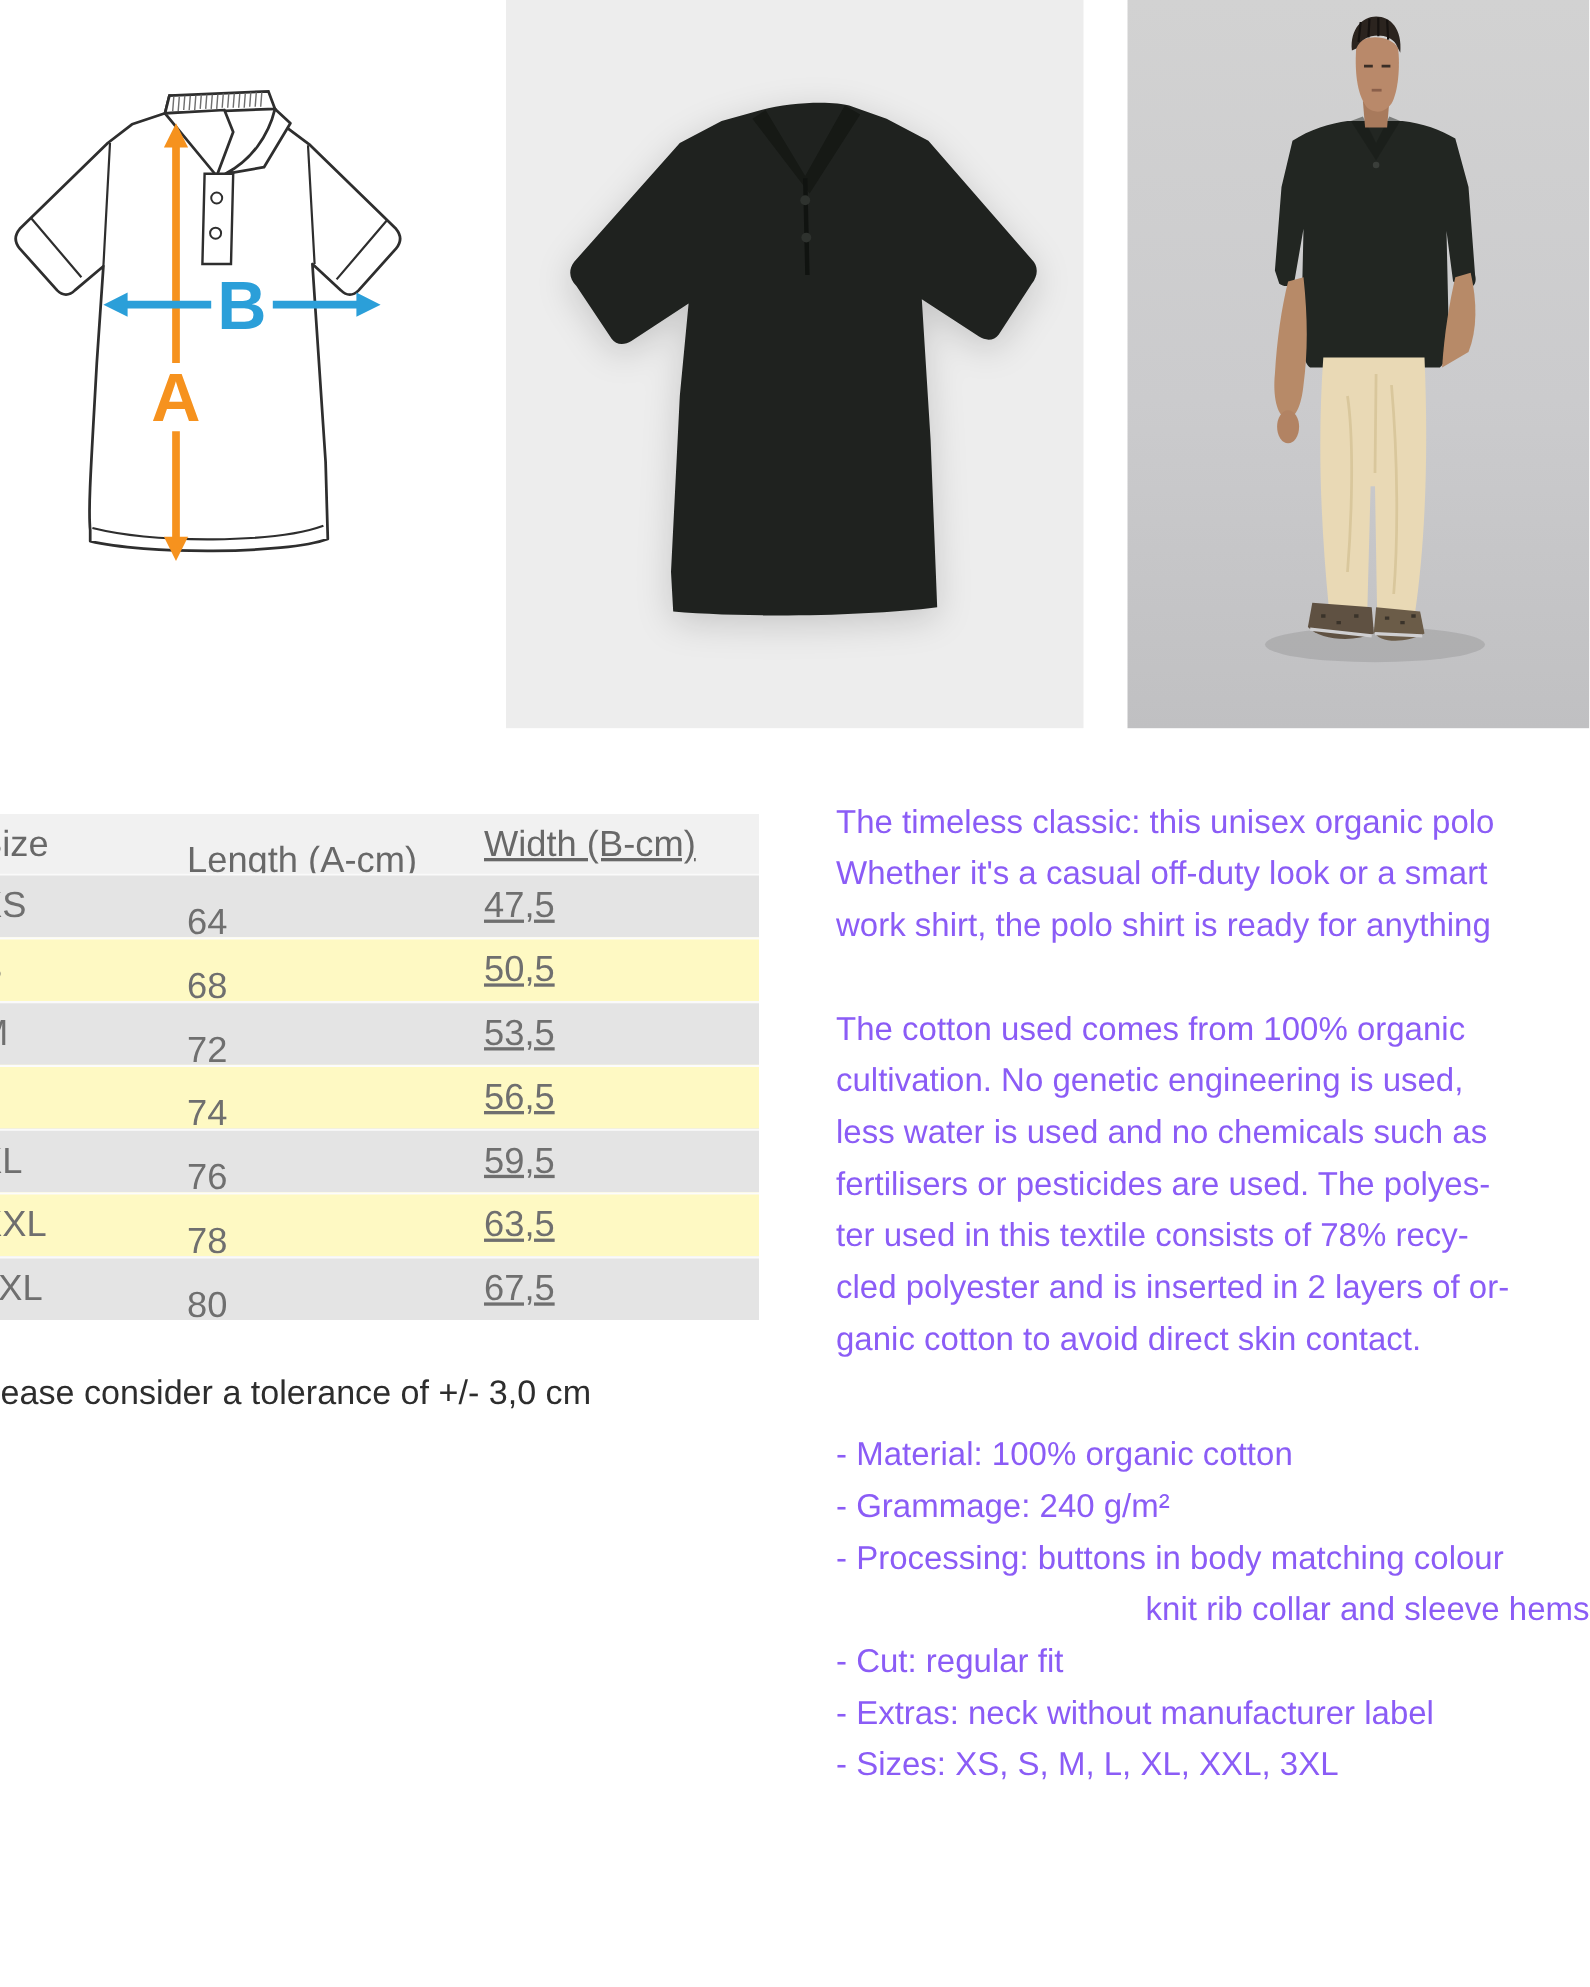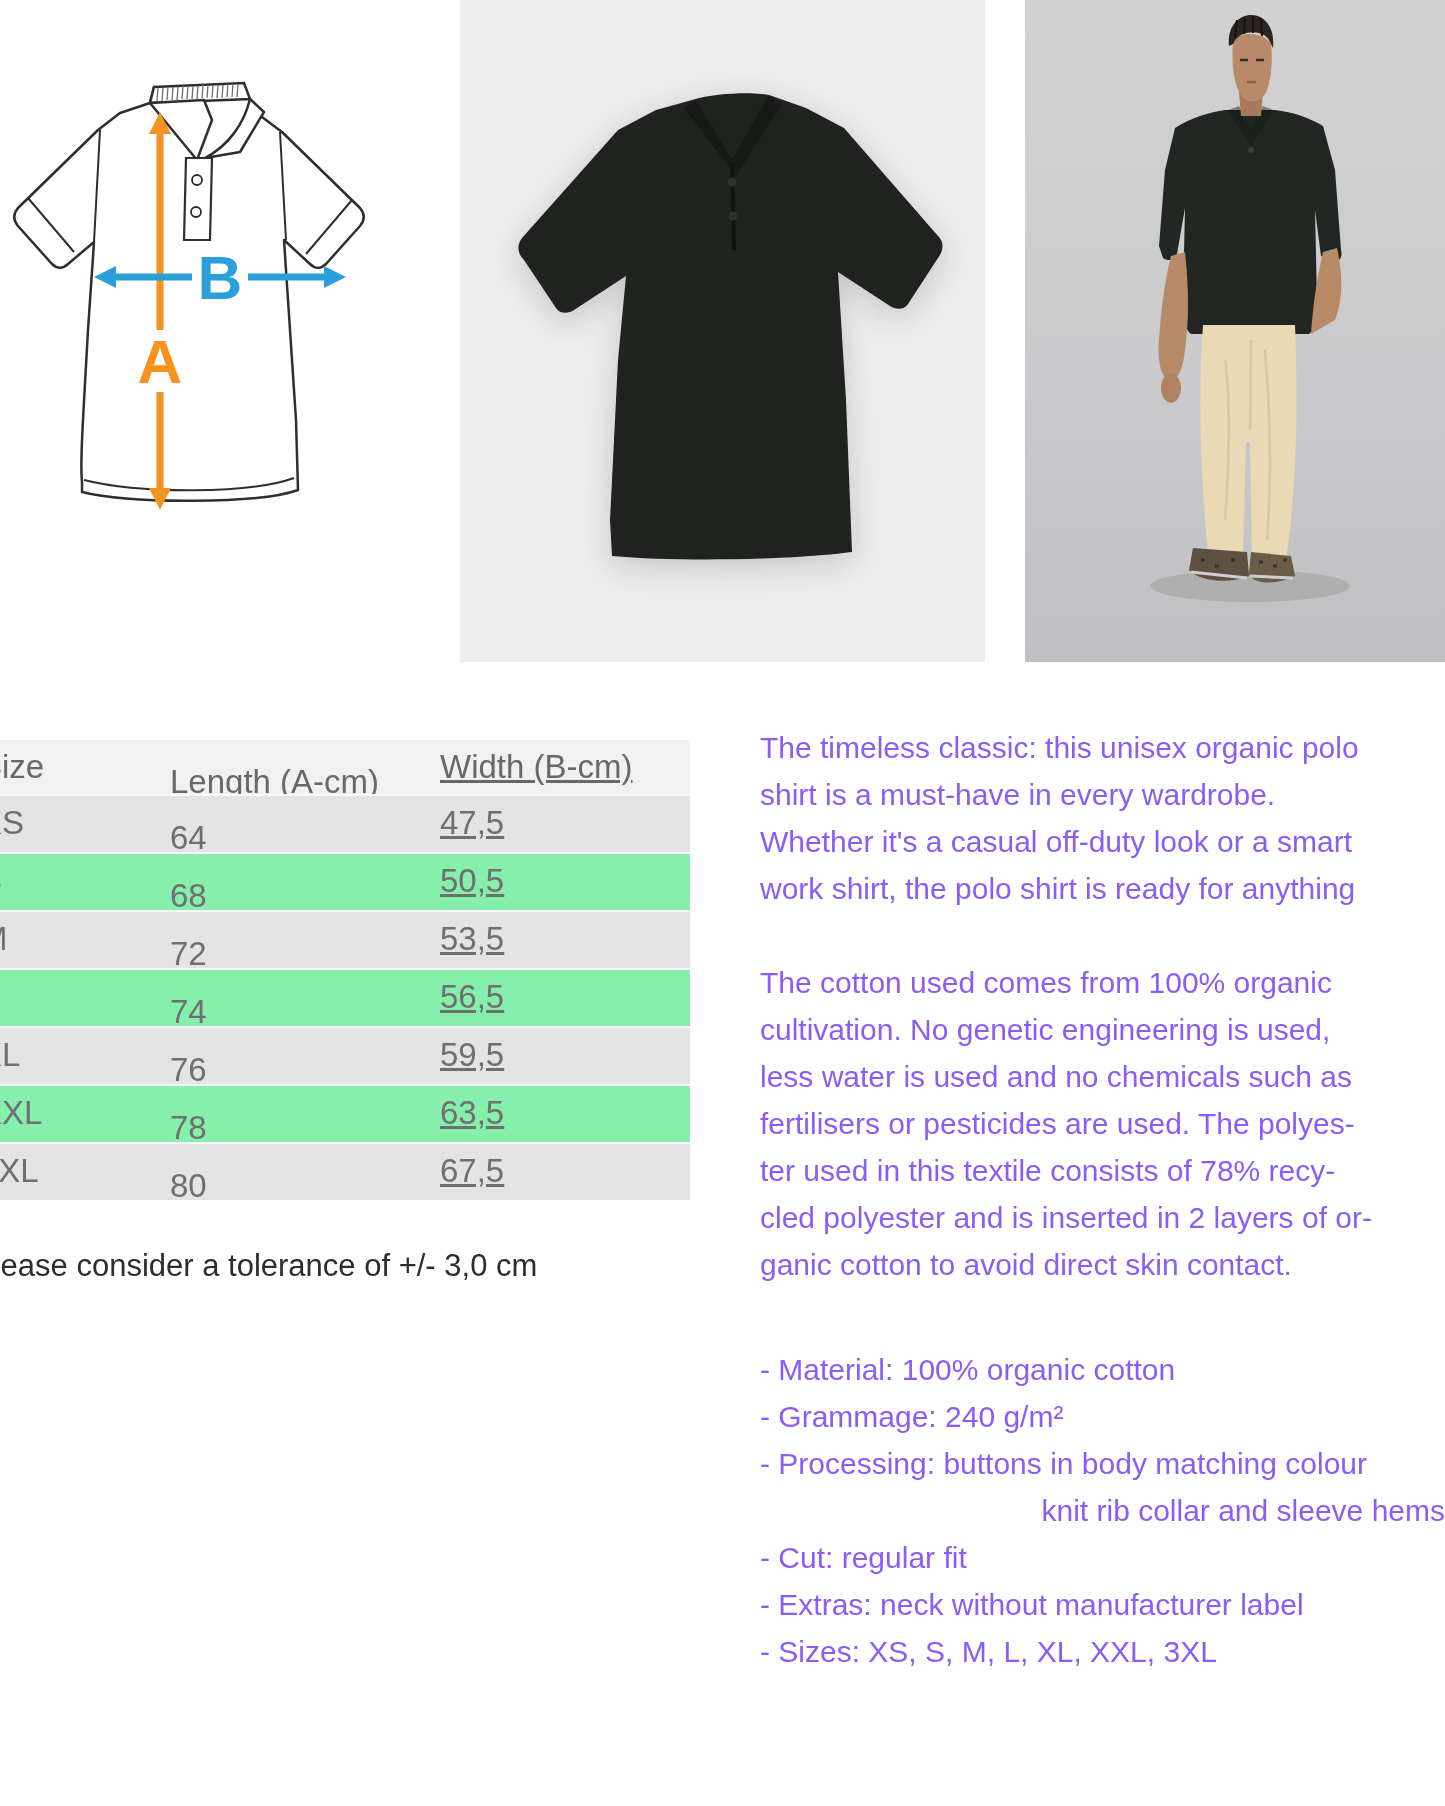--- a/index.html
+++ b/index.html
@@ -19,21 +19,21 @@
     background:linear-gradient(180deg,#d2d2d2 0%,#cbcbcd 55%,#c0c0c2 100%);
   }
   .panel-mid svg,.panel-right svg,.diagram-wrap svg{display:block;width:100%;height:100%;}
   .flat-polo-svg{filter:drop-shadow(0 8px 16px rgba(0,0,0,0.16));}
 
   
   .size-table{position:absolute;left:0;top:740px;width:690px;overflow:hidden;}
   .trow{position:relative;width:100%;}
   .trow.header{height:54px;background:#f1f1f1;}
   .trow.odd{height:58px;background:#e4e4e4;box-shadow:inset 0 2px 0 #fafafa;}
-  .trow.even{height:58px;background:#86efac;box-shadow:inset 0 2px 0 #fcfcfc;}
+  .trow.even{height:58px;background:#fef9c3;box-shadow:inset 0 2px 0 #fcfcfc;}
   .tcell{
     position:absolute;top:50%;transform:translateY(-50%);
     font-size:33px;color:#6f6f6f;white-space:nowrap;
   }
   .trow.header .tcell{color:#686868;}
   .c1{left:-20px;}
   .c2{left:170px;margin-top:15px;}
   .c3{left:440px;text-decoration:underline;}
 
   .tolerance{
@@ -186,21 +186,20 @@
       <span class="tcell c1">3XL</span>
       <span class="tcell c2">80</span>
       <span class="tcell c3">67,5</span>
     </div>
   </div>
 
   <div class="tolerance">Please consider a tolerance of +/- 3,0 cm</div>
 
   <div class="desc">
     <div class="line">The timeless classic: this unisex organic polo</div>
-    <div class="line">shirt is a must-have in every wardrobe.</div>
     <div class="line">Whether it's a casual off-duty look or a smart</div>
     <div class="line">work shirt, the polo shirt is ready for anything</div>
     <div class="spacer"></div>
     <div class="line">The cotton used comes from 100% organic</div>
     <div class="line">cultivation. No genetic engineering is used,</div>
     <div class="line">less water is used and no chemicals such as</div>
     <div class="line">fertilisers or pesticides are used. The polyes-</div>
     <div class="line">ter used in this textile consists of 78% recy-</div>
     <div class="line">cled polyester and is inserted in 2 layers of or-</div>
     <div class="line">ganic cotton to avoid direct skin contact.</div>

